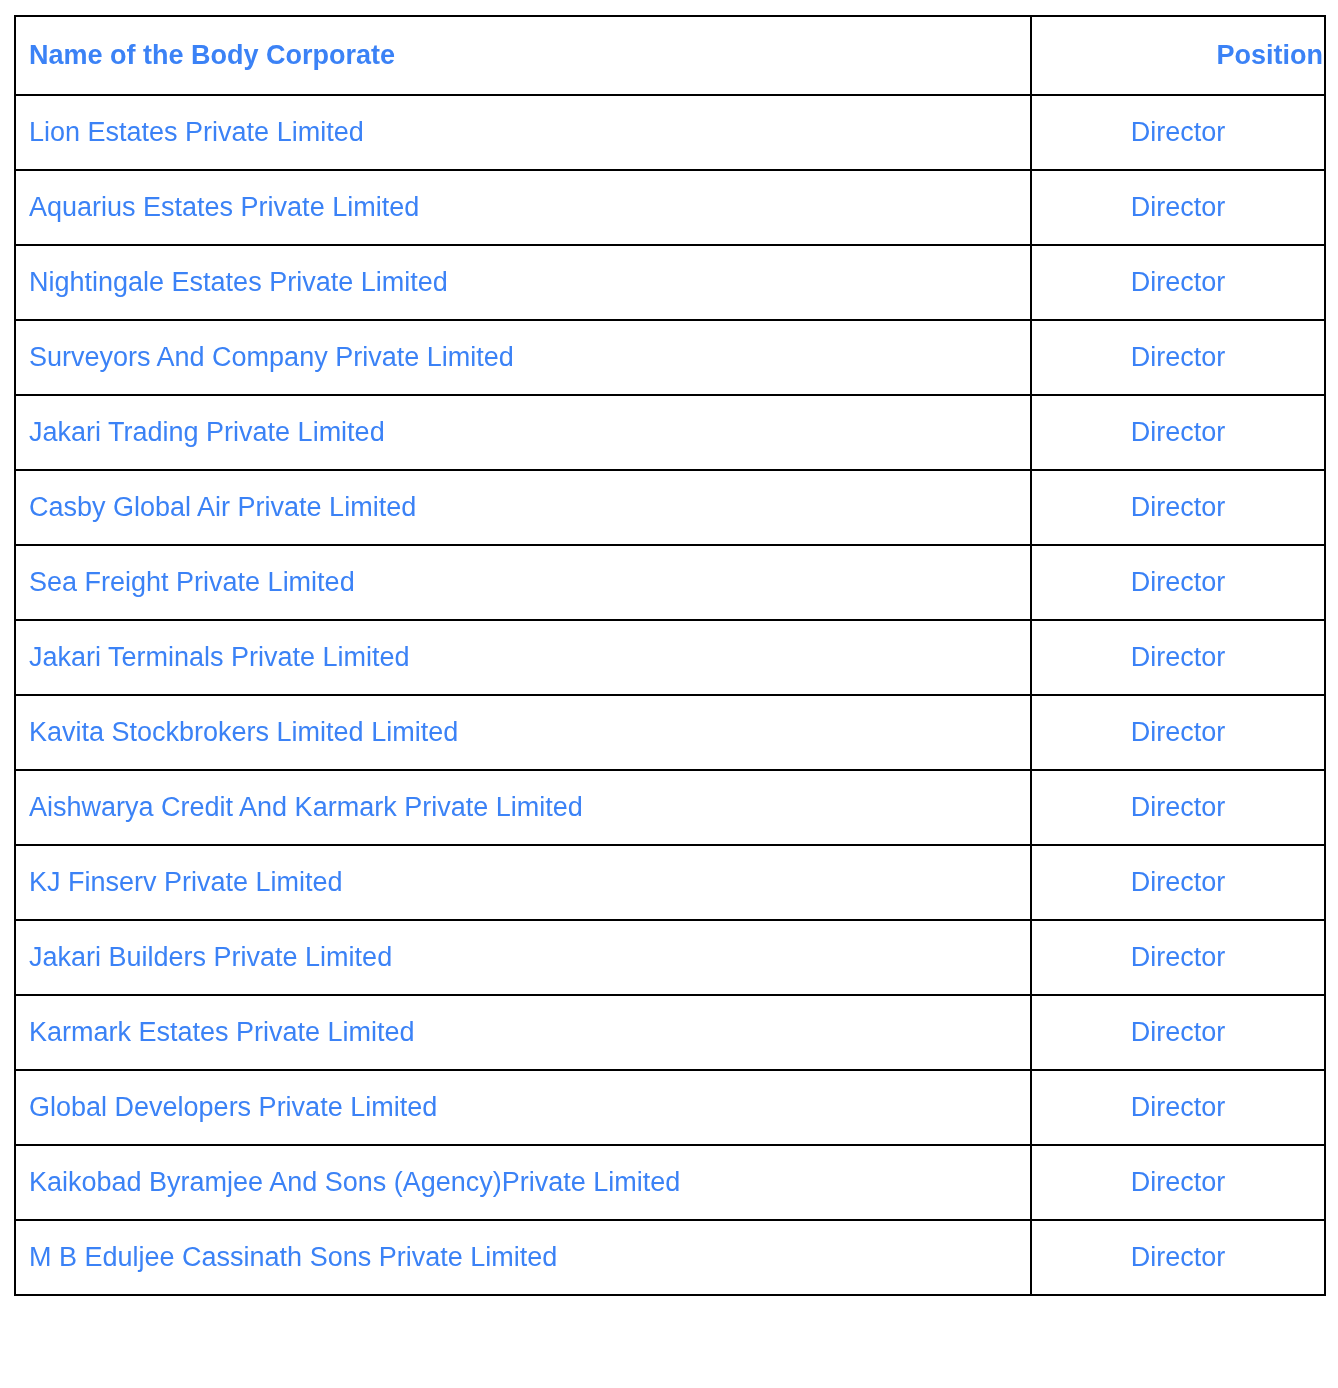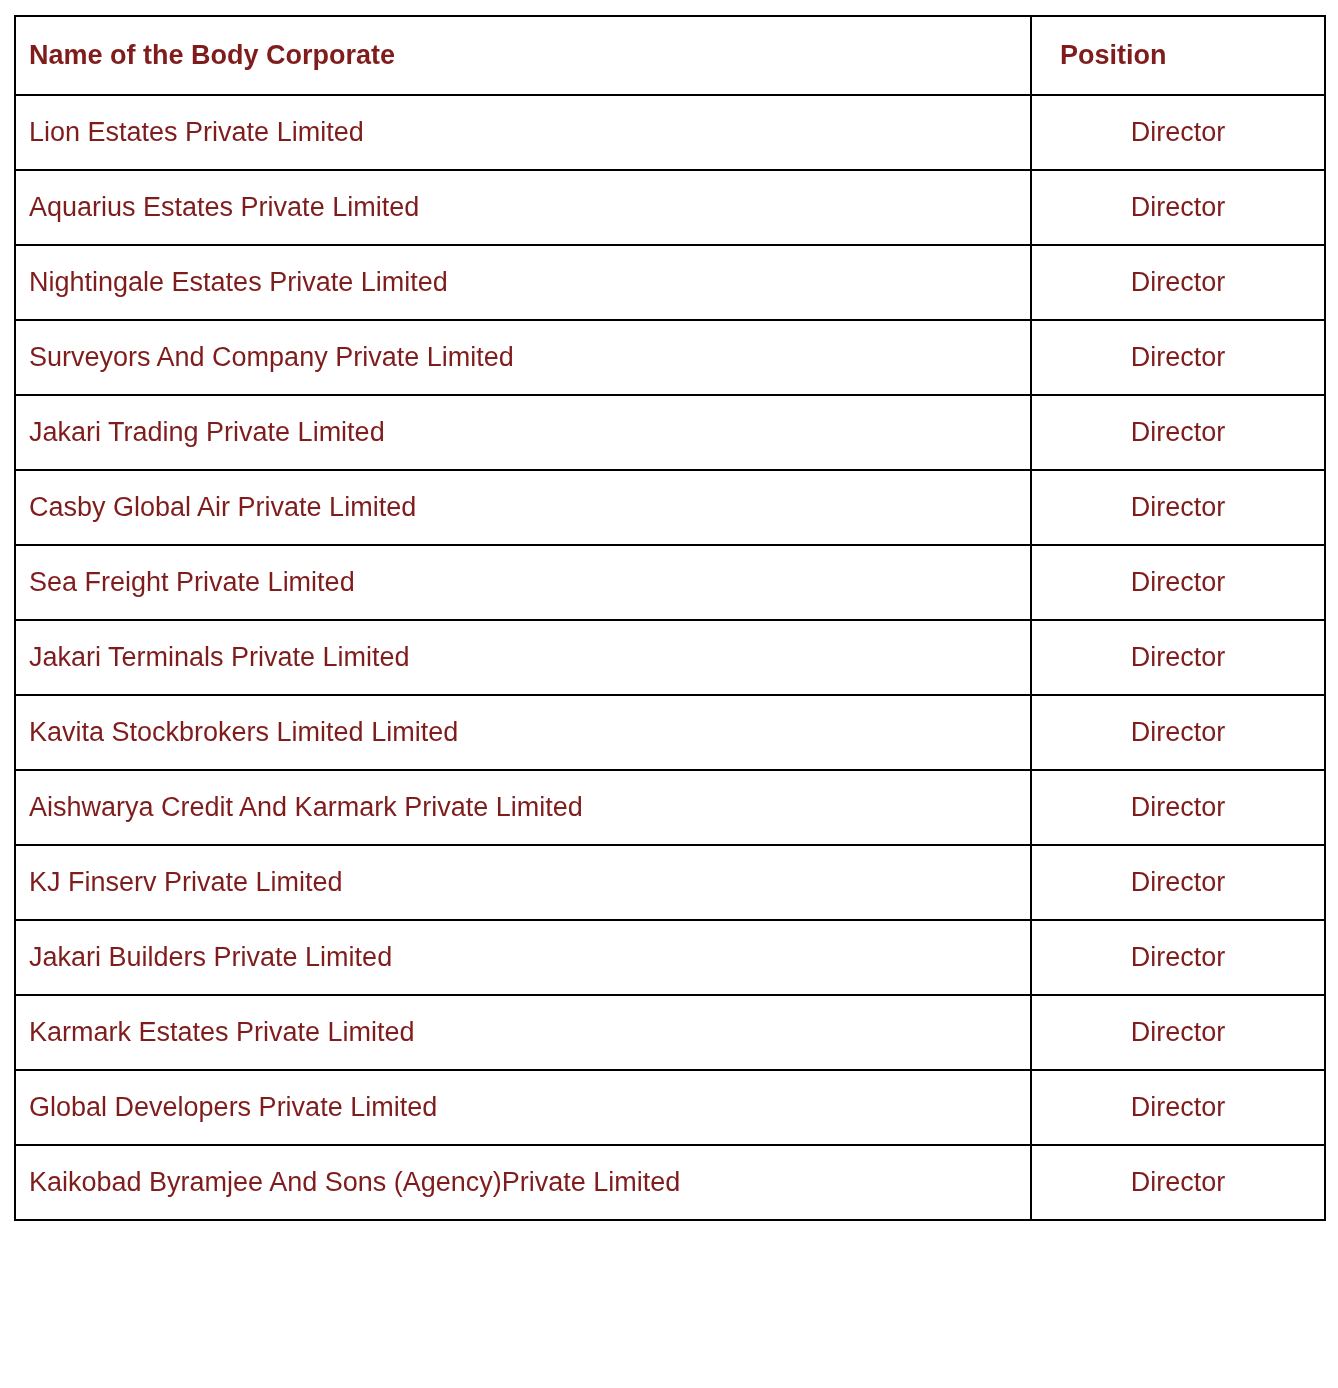--- a/index.html
+++ b/index.html
@@ -14,21 +14,21 @@
     width: 1338px;
     height: 1388px;
     background: #ffffff;
     box-sizing: border-box;
     padding: 15px 14px;
   }
   table.corp-table {
     border-collapse: collapse;
     width: 1310px;
     table-layout: fixed;
-    color: #7f1d1d;
+    color: #3b82f6;
   }
   table.corp-table th,
   table.corp-table td {
     border: 2.5px solid #000000;
     background: #ffffff;
     box-sizing: border-box;
     vertical-align: middle;
     overflow: hidden;
     white-space: nowrap;
   }
@@ -38,21 +38,21 @@
   thead th {
     height: 79px;
     font-size: 27px;
     font-weight: 700;
   }
   th.name-hdr {
     text-align: left;
     padding-left: 13px;
   }
   th.pos-hdr {
-    text-align: left;
+    text-align: right;
     padding-left: 28px;
   }
   tbody td {
     height: 75px;
     font-size: 27px;
     font-weight: 400;
   }
   td.name-cell {
     text-align: left;
     padding-left: 13px;
@@ -132,15 +132,19 @@
           <td class="pos-cell">Director</td>
         </tr>
         <tr>
           <td class="name-cell">Global Developers Private Limited</td>
           <td class="pos-cell">Director</td>
         </tr>
         <tr>
           <td class="name-cell">Kaikobad Byramjee And Sons (Agency)Private Limited</td>
           <td class="pos-cell">Director</td>
         </tr>
+        <tr>
+          <td class="name-cell">M B Eduljee Cassinath Sons Private Limited</td>
+          <td class="pos-cell">Director</td>
+        </tr>
       </tbody>
   </table>
 </div>
 
 </body></html>

